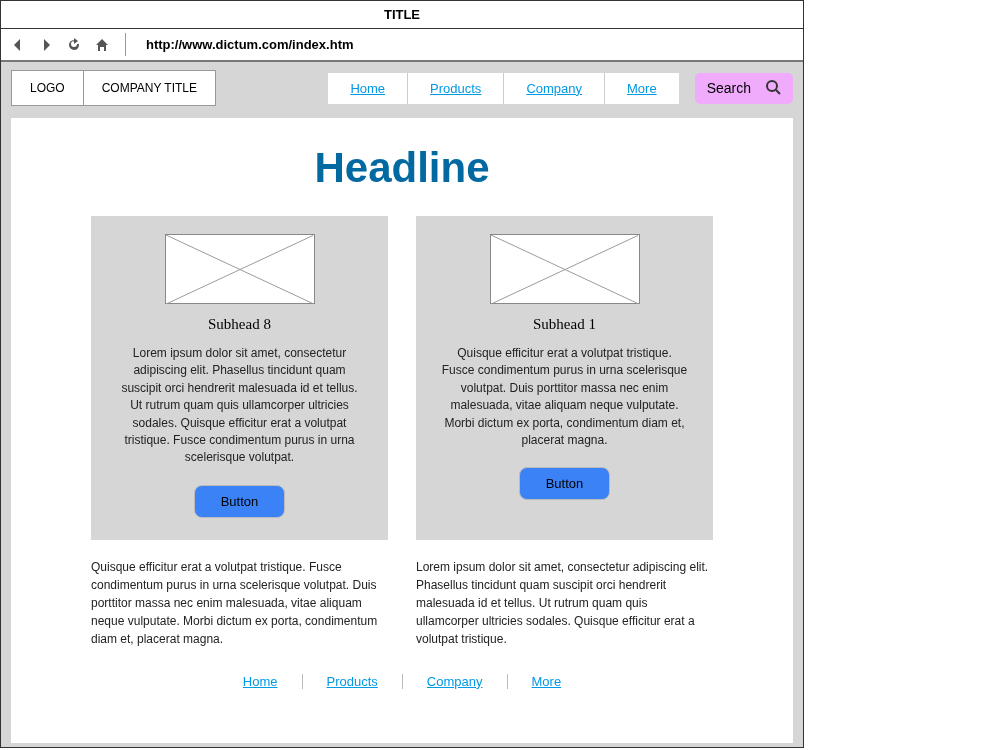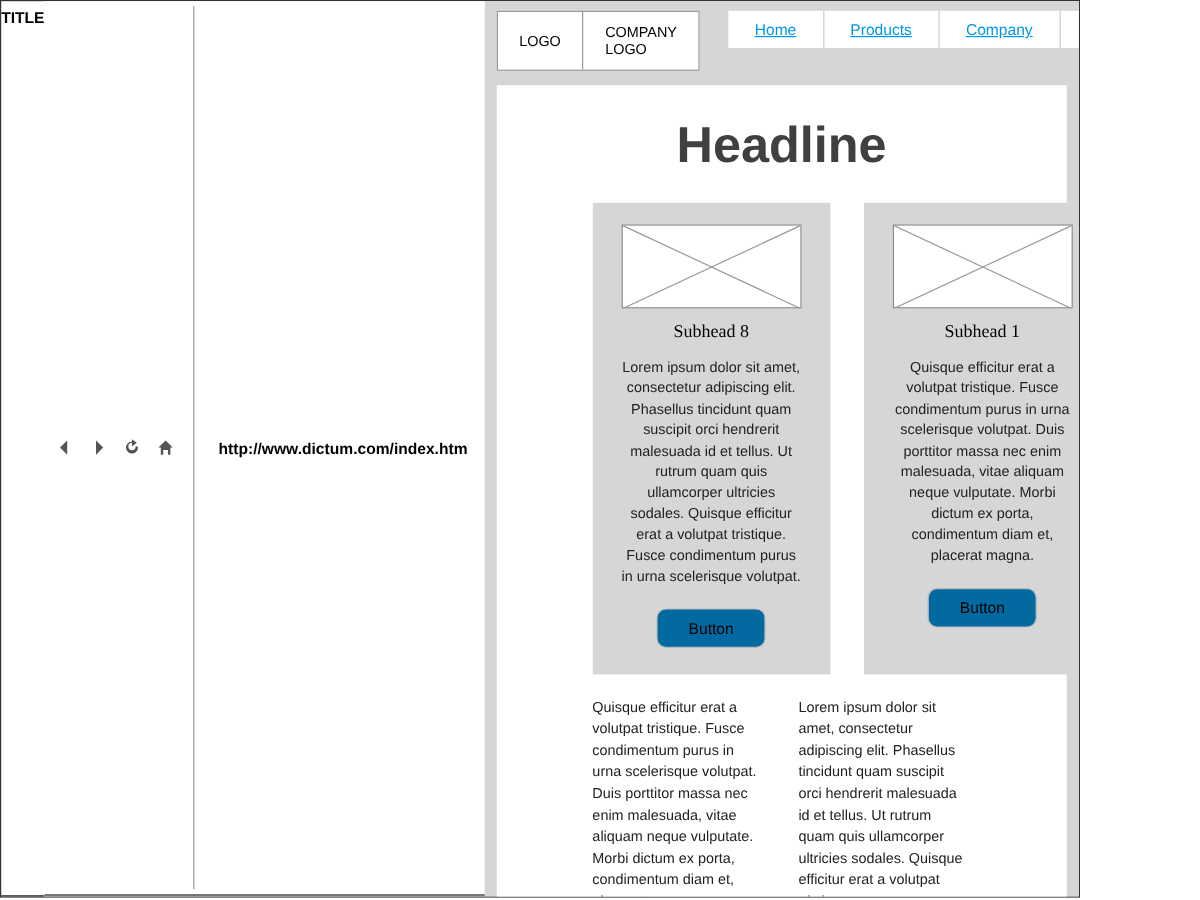--- a/index.html
+++ b/index.html
@@ -1,42 +1,42 @@
 <!DOCTYPE html>
 <html><head>
 <meta charset="utf-8">
 <style>
   * { box-sizing: border-box; margin: 0; padding: 0; }
   body { font-family: Arial, Helvetica, sans-serif; background: #fff; width: 1000px; height: 750px; overflow: hidden; }
-  .frame { border: 1px solid #333; width: 900px; height: 748px; margin: 0; background: #fff; display: flex; flex-direction: row; }
+  .frame { border: 1px solid #333; width: 804px; height: 748px; margin: 0; background: #fff; display: flex; flex-direction: column; }
   .titlebar { border-bottom: 1px solid #333; text-align: center; font-weight: bold; font-size: 13px; padding: 6px 0; }
   .toolbar { border-bottom: 2px solid #777; display: flex; align-items: center; gap: 10px; padding: 4px 8px; background: #fff; }
   .tb-btn { width: 18px; height: 18px; display: inline-flex; align-items: center; justify-content: center; color: #555; }
   .url-sep { width: 1px; align-self: stretch; background: #999; margin: 0 4px; }
   .url { font-weight: bold; font-size: 13px; flex: 1; padding: 4px 6px; }
   .page { flex: 1; background: #d6d6d6; padding: 8px 10px 0 10px; overflow: hidden; }
-  .topnav { display: flex; align-items: flex-start; gap: 12px; }
+  .topnav { display: flex; align-items: center; }
   .logo-box { display: flex; border: 1px solid #999; background: #fff; }
   .logo-cell { padding: 10px 18px; font-size: 12px; border-right: 1px solid #999; display: flex; align-items: center; }
   .logo-cell:last-child { border-right: none; }
   .nav-spacer { flex: 1; }
   .nav-links { display: flex; background: #fff; align-items: center; }
   .nav-link { padding: 8px 22px; color: #0099e5; text-decoration: underline; font-size: 13px; border-right: 1px solid #ccc; }
   .nav-link:last-child { border-right: none; }
   .search { background: #f0abfc; border-radius: 5px; display: flex; align-items: center; padding: 6px 12px; gap: 14px; margin-left: 16px; }
   .search span { font-size: 14px; }
   .content { background: #fff; margin-top: 12px; padding: 20px 80px 20px 80px; height: calc(100% - 52px); }
-  .headline { text-align: center; font-size: 42px; font-weight: bold; color: #404040; margin: 6px 0 24px 0; }
+  .headline { text-align: center; font-size: 42px; font-weight: bold; color: #0369a1; margin: 6px 0 24px 0; }
   .cards { display: flex; gap: 28px; }
   .card { flex: 1; background: #d6d6d6; padding: 18px 24px 22px 24px; text-align: center; }
   .img-ph { width: 150px; height: 70px; margin: 0 auto 12px auto; background: #fff; border: 1px solid #888; position: relative; }
   .img-ph svg { position: absolute; inset: 0; }
   .subhead { font-family: Georgia, serif; font-size: 15px; margin-bottom: 12px; }
   .body-text { font-size: 12px; line-height: 1.45; color: #222; margin-bottom: 18px; }
-  .btn { display: inline-block; background: #0369a1; border: 1px solid #bbb; border-radius: 8px; padding: 8px 26px; font-size: 13px; }
+  .btn { display: inline-block; background: #3b82f6; border: 1px solid #bbb; border-radius: 8px; padding: 8px 26px; font-size: 13px; }
   .below { display: flex; gap: 28px; margin-top: 18px; }
   .below-col { flex: 1; font-size: 12px; line-height: 1.5; color: #222; }
   .footer-links { display: flex; justify-content: center; gap: 0; margin-top: 26px; }
   .footer-link { color: #0099e5; text-decoration: underline; font-size: 13px; padding: 0 24px; border-right: 1px solid #bbb; }
   .footer-link:last-child { border-right: none; }
 </style>
 </head>
 <body>
 
 <div class="frame">
@@ -64,21 +64,21 @@
         </svg>
     </span>
     <div class="url-sep"></div>
     <div class="url">http://www.dictum.com/index.htm</div>
   </div>
 
   <div class="page">
     <div class="topnav">
       <div class="logo-box">
         <div class="logo-cell">LOGO</div>
-        <div class="logo-cell">COMPANY LOGO</div>
+        <div class="logo-cell">COMPANY TITLE</div>
       </div>
       <div class="nav-spacer"></div>
       <div class="nav-links">
         <a class="nav-link">Home</a>
         <a class="nav-link">Products</a>
         <a class="nav-link">Company</a>
         <a class="nav-link">More</a>
       </div>
       <div class="search">
         <span>Search</span>

